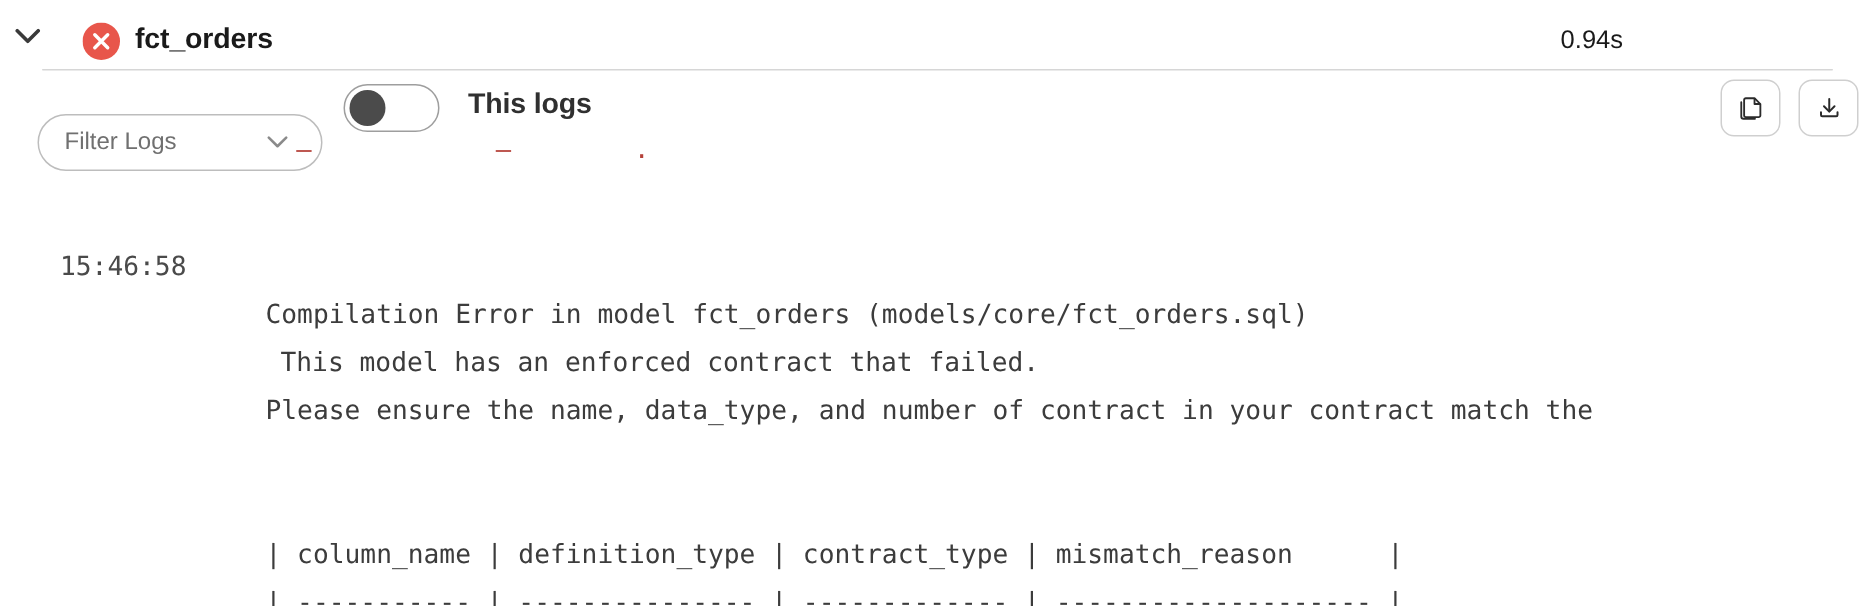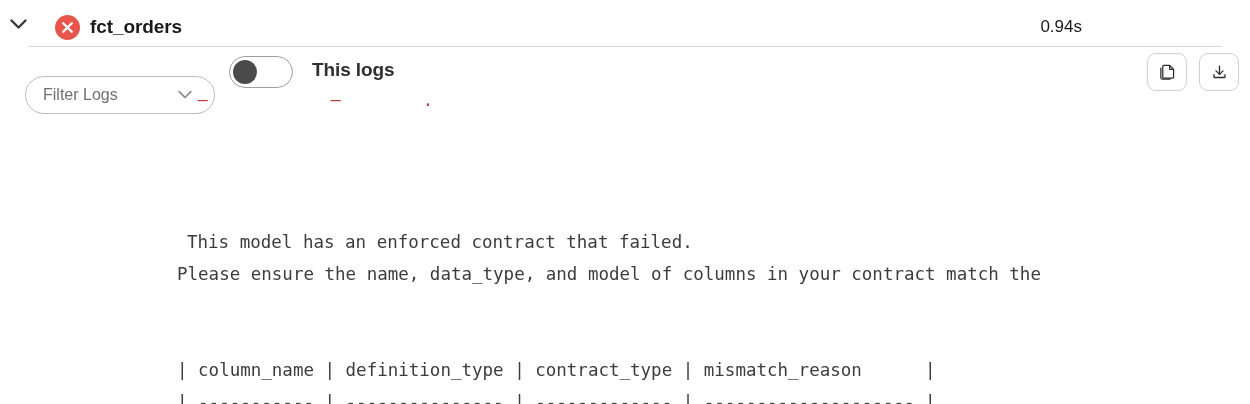--- a/index.html
+++ b/index.html
@@ -279,30 +279,32 @@
         <path d="M4.2 12.4v2.0a0.9 0.9 0 0 0 0.9 0.9h9.8a0.9 0.9 0 0 0 0.9-0.9v-2.0" stroke="#2b2b2b" stroke-width="1.4" stroke-linecap="round" stroke-linejoin="round"></path>
       </svg>
     </button>
   </div>
 
   <div class="log-body">
 
     <div class="clipped-line">  —            —        .</div>
 
     <div class="log-line" style="top:30px;">
+      <span class="ts">15:46:58</span>
+      <span class="msg">Compilation Error in model fct_orders (models/core/fct_orders.sql)</span>
     </div>
 
     <div class="log-line" style="top:62px;margin-left:10px;">
       <span class="ts"></span>
       <span class="msg">This model has an enforced contract that failed.</span>
     </div>
 
     <div class="log-line" style="top:94px;">
       <span class="ts"></span>
-      <span class="msg">Please ensure the name, data_type, and model of columns in your contract match the</span>
+      <span class="msg">Please ensure the name, data_type, and number of contract in your contract match the</span>
     </div>
 
 
     <div class="log-line" style="top:158px;">
       <span class="ts"></span>
       <span class="msg"></span>
     </div>
 
     <div class="log-line" style="top:190px;">
       <span class="ts"></span>

